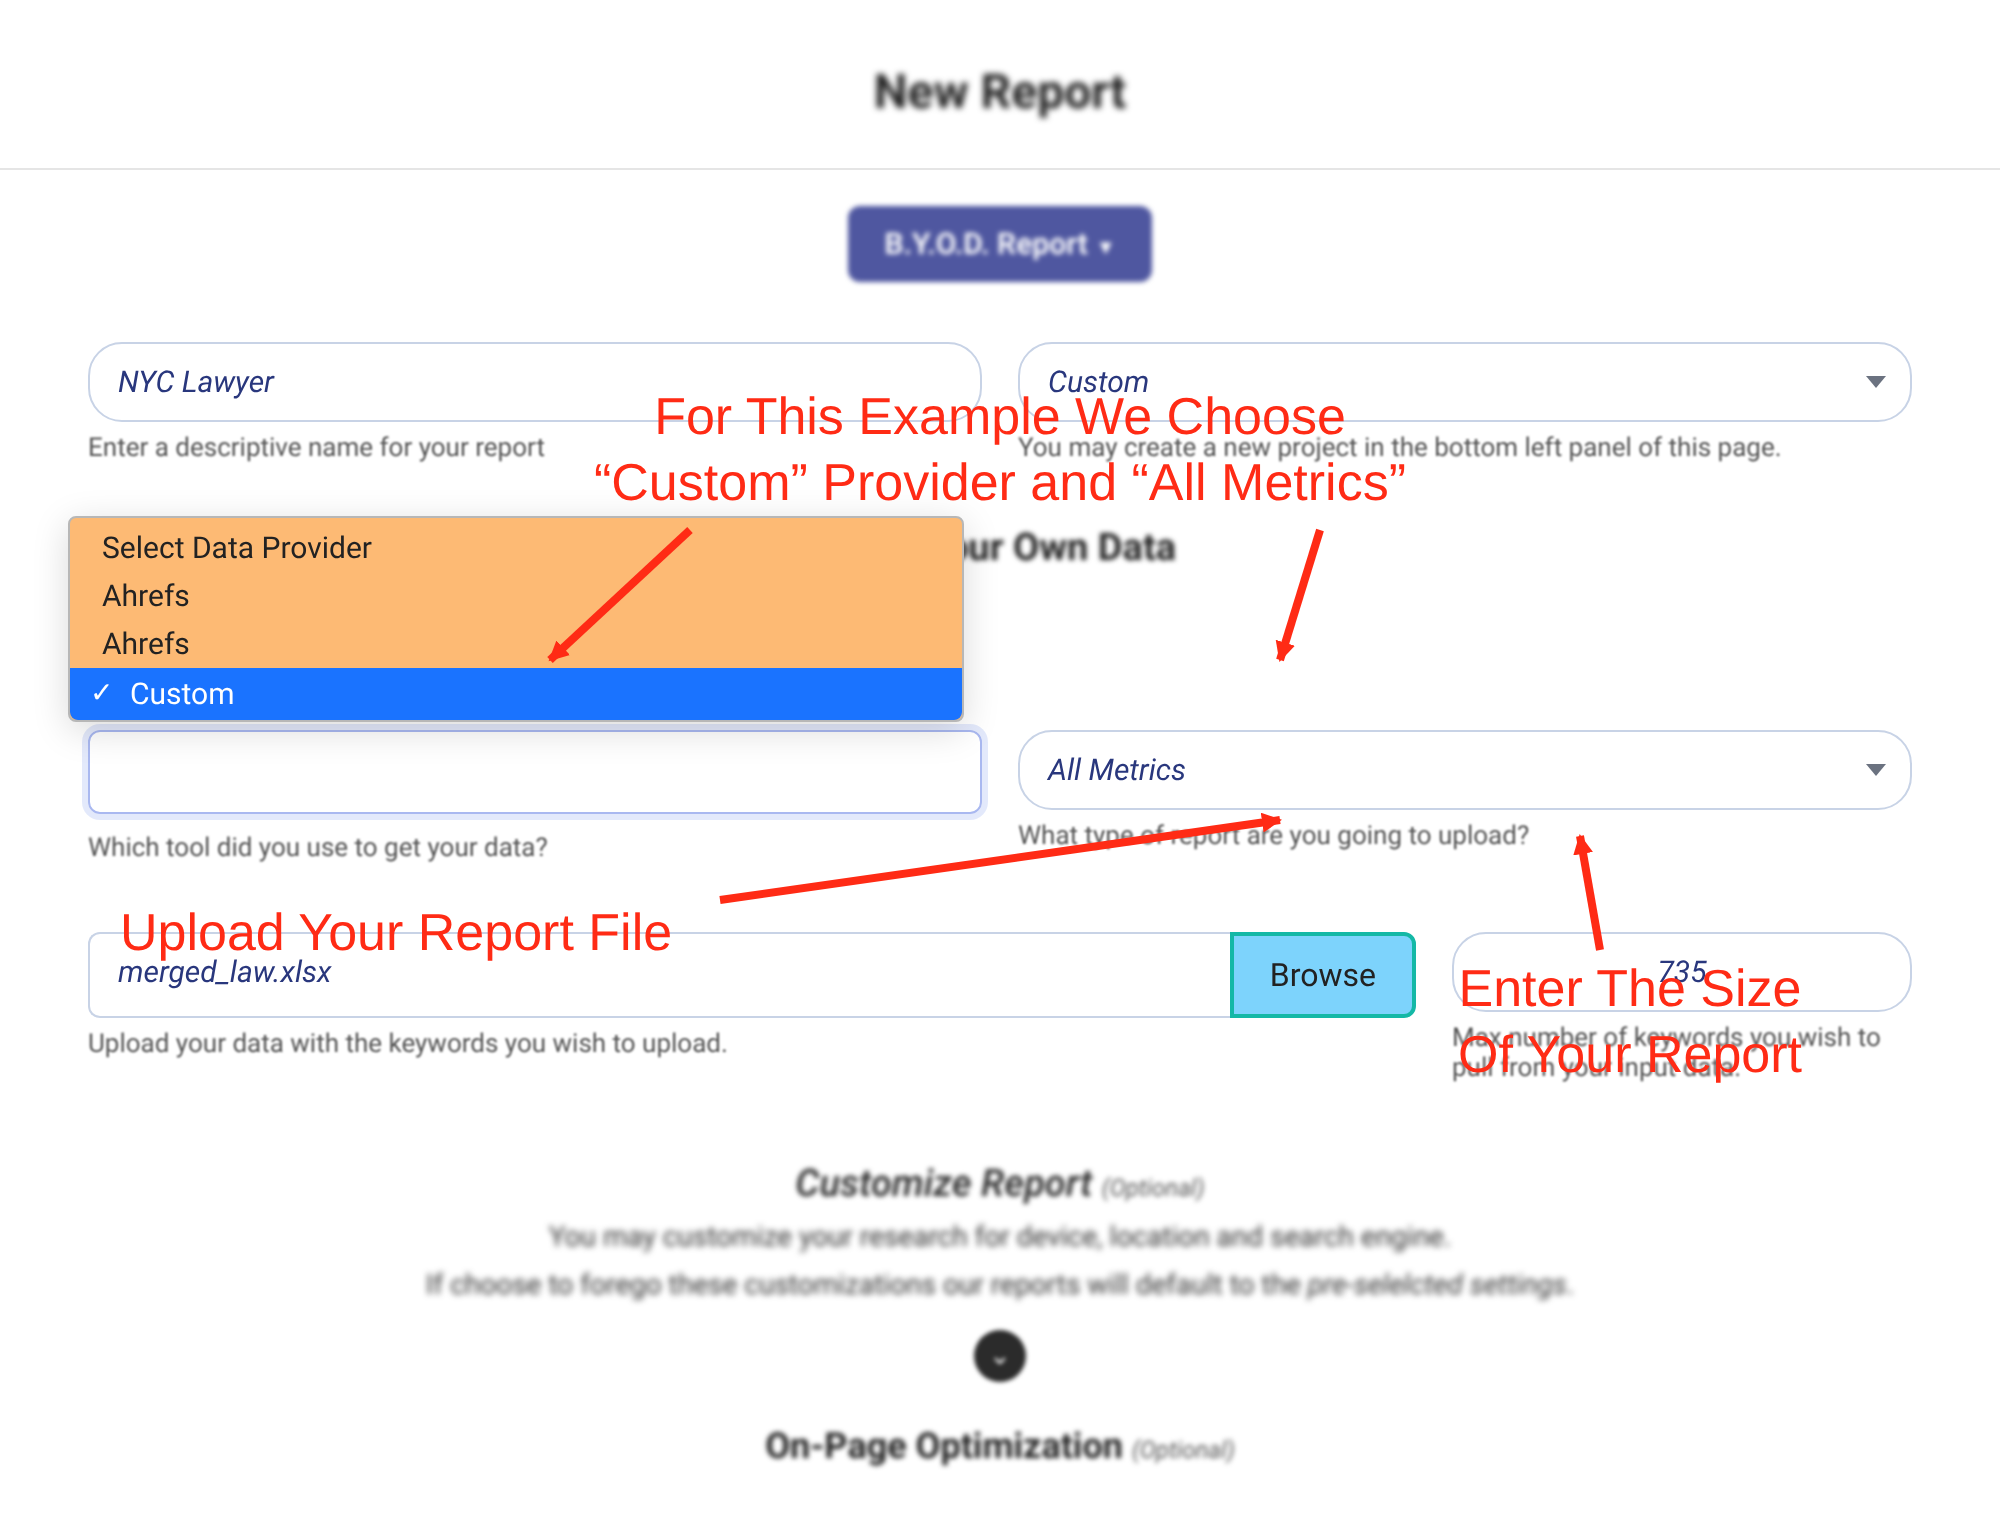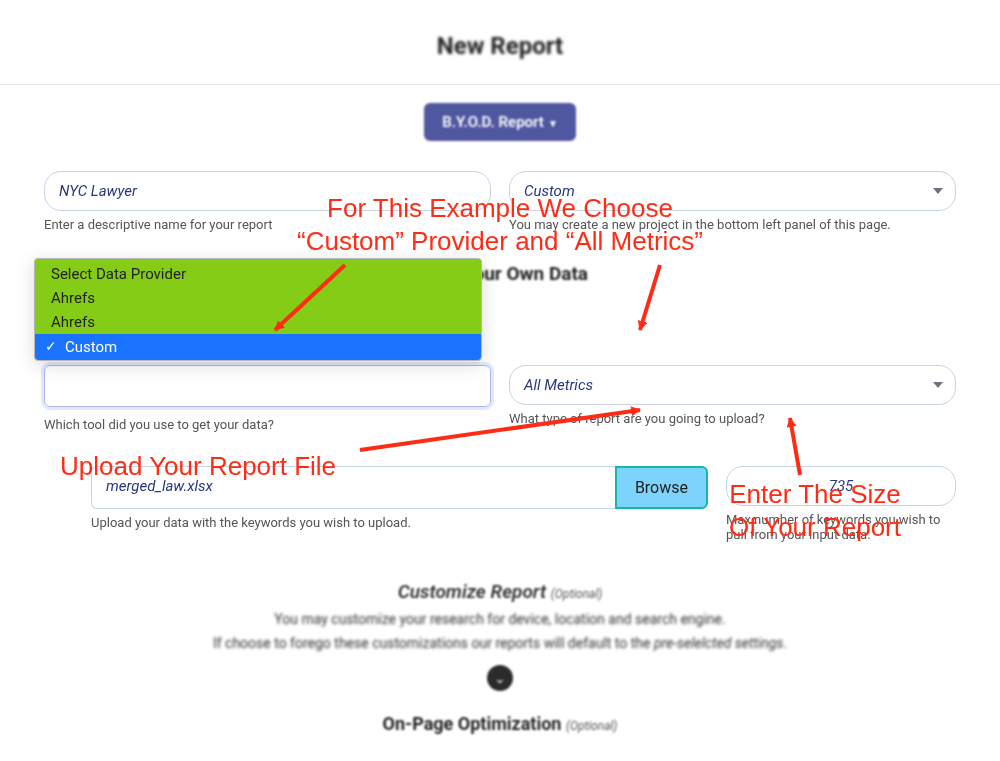--- a/index.html
+++ b/index.html
@@ -87,21 +87,21 @@
     font-weight: 700;
     color: #222;
     margin: 12px 0 16px 0;
     filter: blur(1.2px);
   }
   .dropdown-open {
     position: absolute;
     left: 34px;
     top: 258px;
     width: 448px;
-    background: #84cc16;
+    background: #fdba74;
     border: 1px solid #b7b7b7;
     border-radius: 4px;
     box-shadow: 0 4px 18px rgba(0,0,0,0.15);
     z-index: 30;
     overflow: hidden;
   }
   .dropdown-open .dd-item {
     padding: 3px 16px;
     font-size: 15px;
     color: #222;
@@ -132,21 +132,20 @@
     left: 0; right: 0; top: 64px;
     border: 1px solid #a9b8f0;
     border-radius: 6px;
     height: 42px;
     box-shadow: 0 0 0 3px rgba(65,105,225,0.15);
   }
   .file-row {
     display: flex;
     gap: 18px;
     align-items: flex-start;
-    margin-left: 47px;
   }
   .file-upload {
     display: flex;
     flex: 1;
   }
   .file-name {
     flex: 1;
     border: 1px solid #c8d3e6;
     border-right: none;
     border-radius: 6px 0 0 6px;

